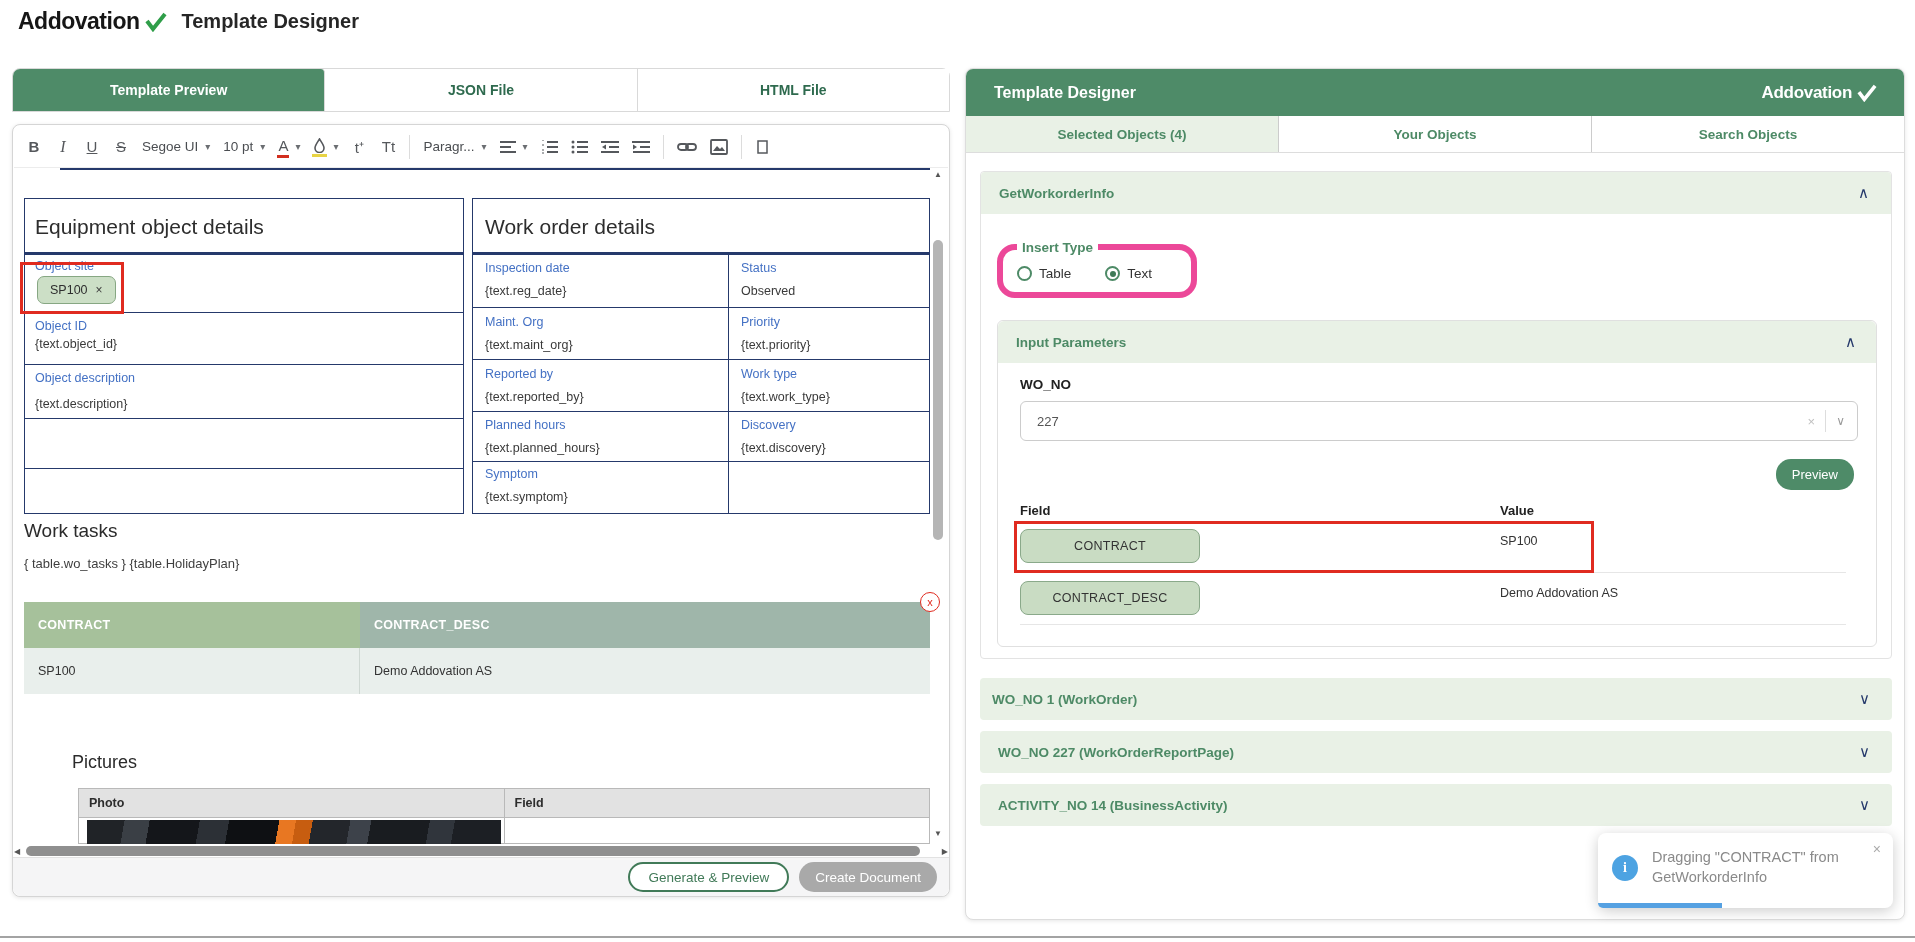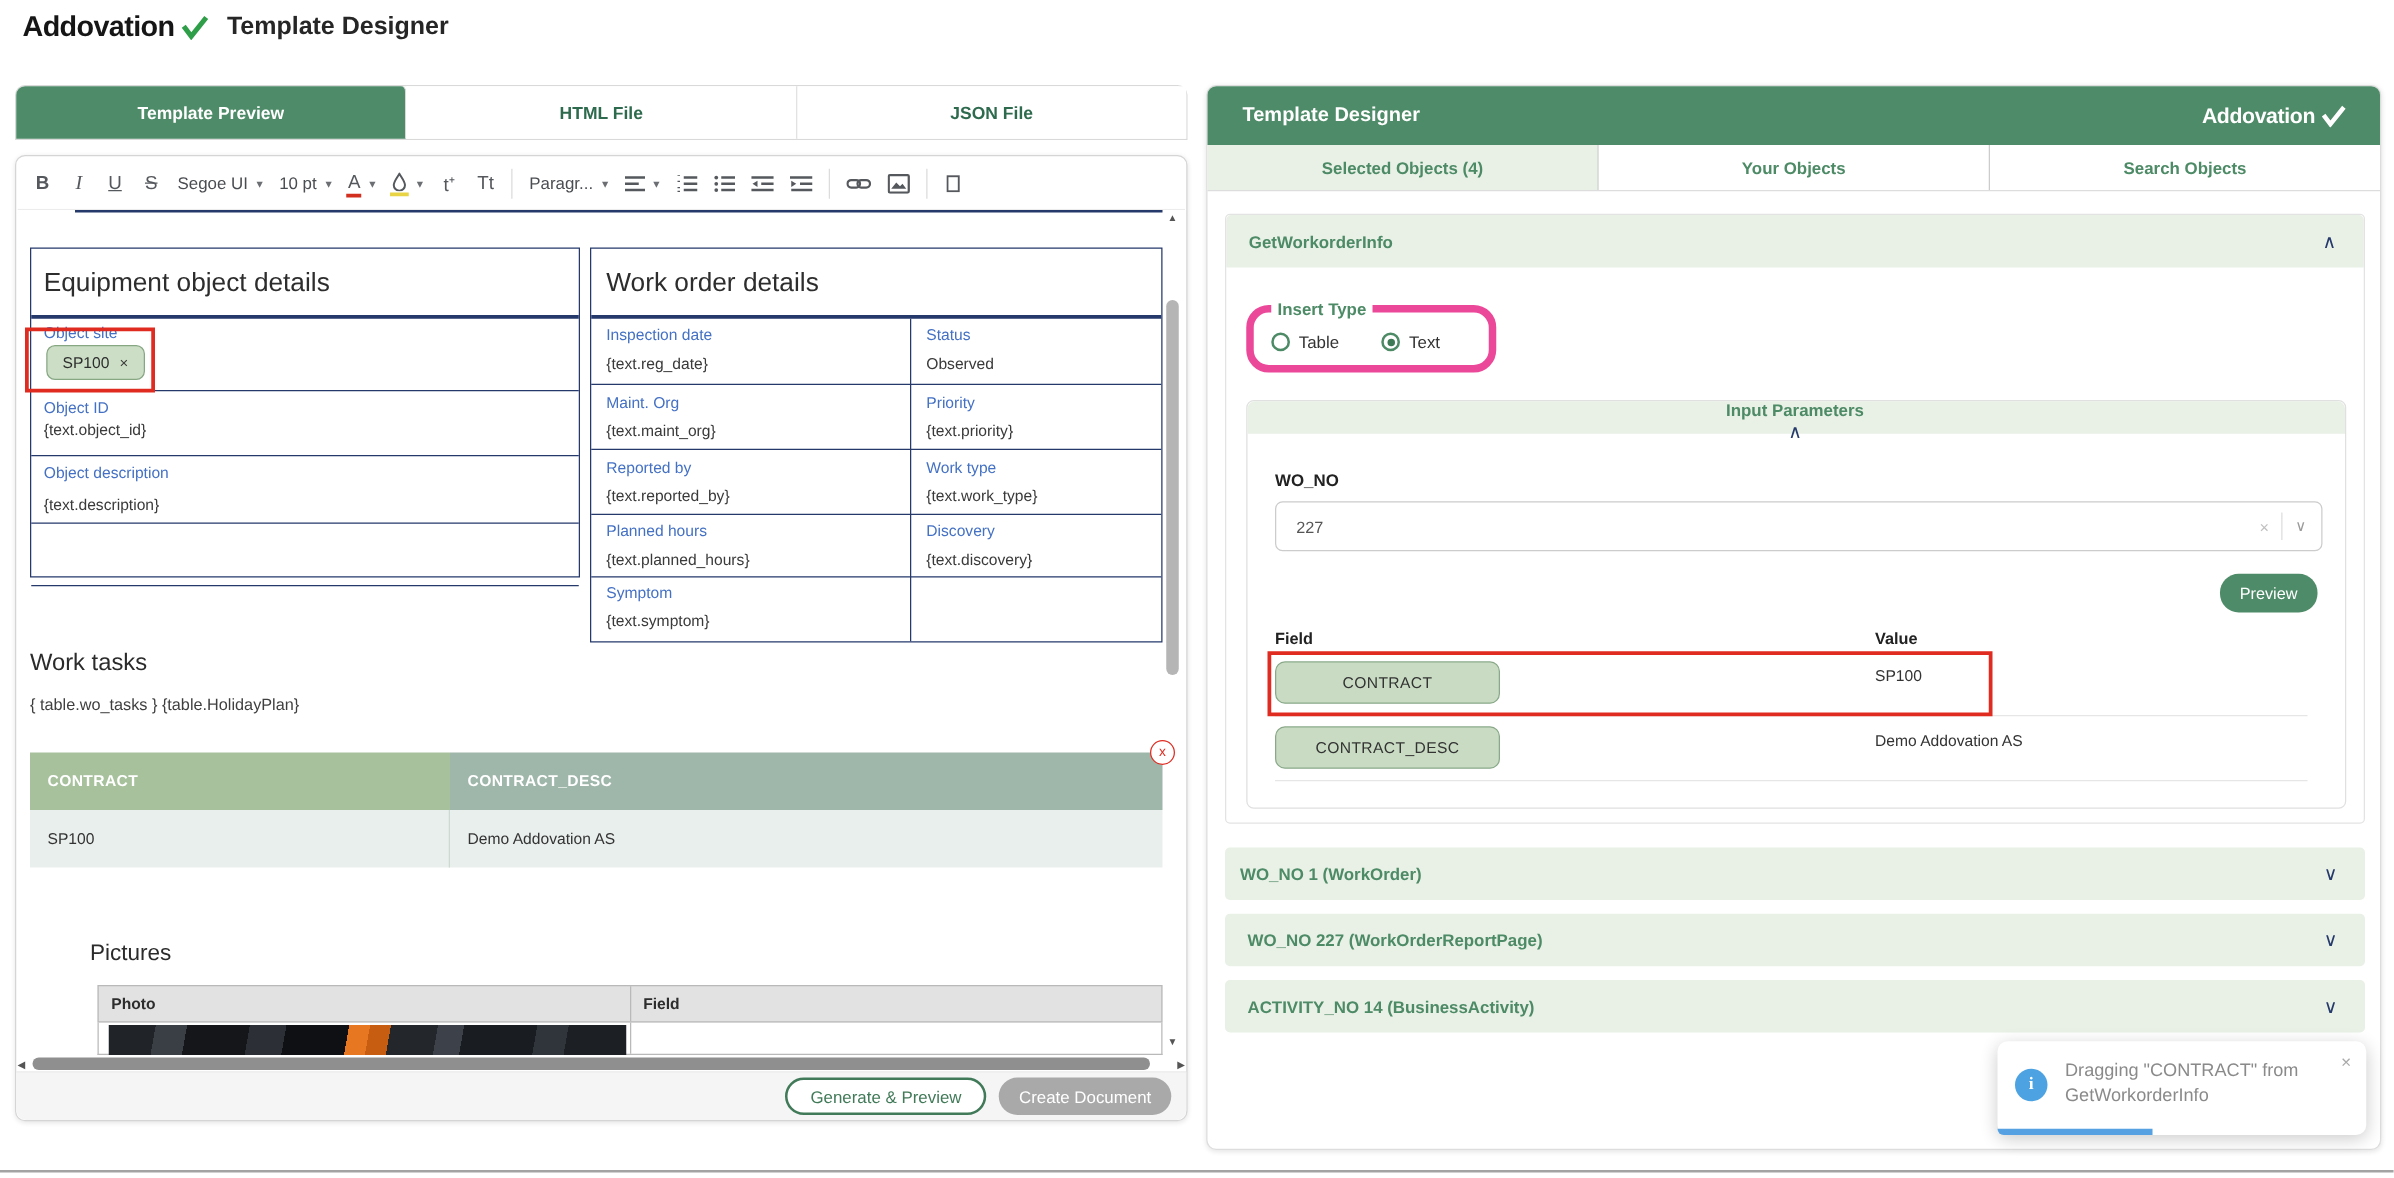--- a/index.html
+++ b/index.html
@@ -94,21 +94,21 @@
 
   .wo-section{position:absolute;left:14px;top:102px;width:912px;height:488px;border:1px solid #e3e3e3;border-radius:4px;}
   .fieldset{position:absolute;left:16px;top:72px;width:200px;height:54px;border:6px solid #ec4899;border-radius:18px;}
   .fieldset .legend{position:absolute;left:14px;top:-10px;background:#fff;padding:0 5px;color:#4d8a66;font-weight:700;font-size:13.5px;}
   .radio-row{position:absolute;left:14px;top:16px;display:flex;gap:34px;align-items:center;}
   .radio{display:flex;align-items:center;gap:7px;font-size:13.5px;color:#333;cursor:pointer;}
   .rdot{width:15px;height:15px;border:2px solid #4d8a66;border-radius:50%;position:relative;}
   .radio.checked .rdot::after{content:"";position:absolute;left:2.5px;top:2.5px;width:6px;height:6px;border-radius:50%;background:#3f7a57;}
 
   .param-card{position:absolute;left:16px;top:148px;width:880px;height:327px;border:1px solid #e0e0e0;border-radius:6px;background:#fff;}
-  .param-head{position:absolute;left:0;top:0;right:0;height:26px;background:#e9f1e6;border-radius:6px 6px 0 0;display:flex;align-items:center;justify-content:space-between;padding:0 20px 0 18px;cursor:pointer;flex-direction:column;}
+  .param-head{position:absolute;left:0;top:0;right:0;height:42px;background:#e9f1e6;border-radius:6px 6px 0 0;display:flex;align-items:center;justify-content:space-between;padding:0 20px 0 18px;cursor:pointer;}
   .param-label{position:absolute;left:22px;top:56px;font-size:13.5px;font-weight:700;color:#222;}
   .param-input{position:absolute;left:22px;top:80px;width:838px;height:40px;border:1px solid #ccc;border-radius:6px;display:flex;align-items:center;padding:0 12px 0 16px;}
   .param-input .val{flex:1;font-size:13px;color:#555;}
   .param-input .clr{color:#c0c0c0;font-size:13px;padding:0 10px;cursor:pointer;}
   .param-input .dvd{width:1px;height:22px;background:#ddd;}
   .param-input .dd{color:#9a9a9a;font-size:12px;padding-left:10px;cursor:pointer;}
   .btn-preview{position:absolute;right:22px;top:138px;height:31px;padding:0 16px;background:#4e8b68;color:#fff;font-size:13px;border:none;border-radius:15px;display:flex;align-items:center;cursor:pointer;}
   .fv-head{position:absolute;top:182px;font-size:13px;font-weight:700;color:#222;}
   .fv-row{position:absolute;left:22px;width:836px;height:46px;}
   .fv-chip{position:absolute;left:0;top:4px;width:180px;height:34px;background:#c9dcc3;border:1px solid #8aa98a;border-radius:8px;display:flex;align-items:center;justify-content:center;font-size:12.5px;color:#333;letter-spacing:.3px;cursor:pointer;}
@@ -134,22 +134,22 @@
       <span>Addovation</span>
       <svg width="24" height="20" viewBox="0 0 24 20">
           <polyline points="3,9 9,17 21,2" fill="none" stroke="#2f9e49" stroke-width="4"></polyline>
         </svg>
     </span>
     <span class="app-title">Template Designer</span>
   </div>
 
   <div class="lp-tabs">
     <div class="lp-tab active">Template Preview</div>
+    <div class="lp-tab">JSON File</div>
     <div class="lp-tab">HTML File</div>
-    <div class="lp-tab">JSON File</div>
   </div>
 
   <div class="editor">
 
     <div class="toolbar">
       <span class="tbtn">
           <b>B</b>
         </span>
       <span class="tbtn">
           <span class="it">I</span>
@@ -272,21 +272,21 @@
           <svg width="11" height="14" viewBox="0 0 11 14">
             <rect x="1" y="1" width="9" height="12" fill="none" stroke="#55585c" stroke-width="1.5"></rect>
           </svg>
         </span>
     </div>
 
   </div>
 
   <div class="navy-topline" style="top:168px;left:60px;width:870px;"></div>
 
-  <div class="dt" style="left:24px;top:198px;width:440px;height:264px;">
+  <div class="dt" style="left:24px;top:198px;width:440px;height:316px;">
     <div style="position:absolute;left:10px;top:16px;" class="dt-title">Equipment object details</div>
     <div class="hline thick" style="top:53px;"></div>
 
     <div style="position:absolute;left:10px;top:60px;" class="dlabel">Object site</div>
     <div class="chip" style="position:absolute;left:12px;top:77px;">
       <span>SP100</span>
       <span class="x">×</span>
     </div>
     <div class="hline" style="top:113px;"></div>
 

